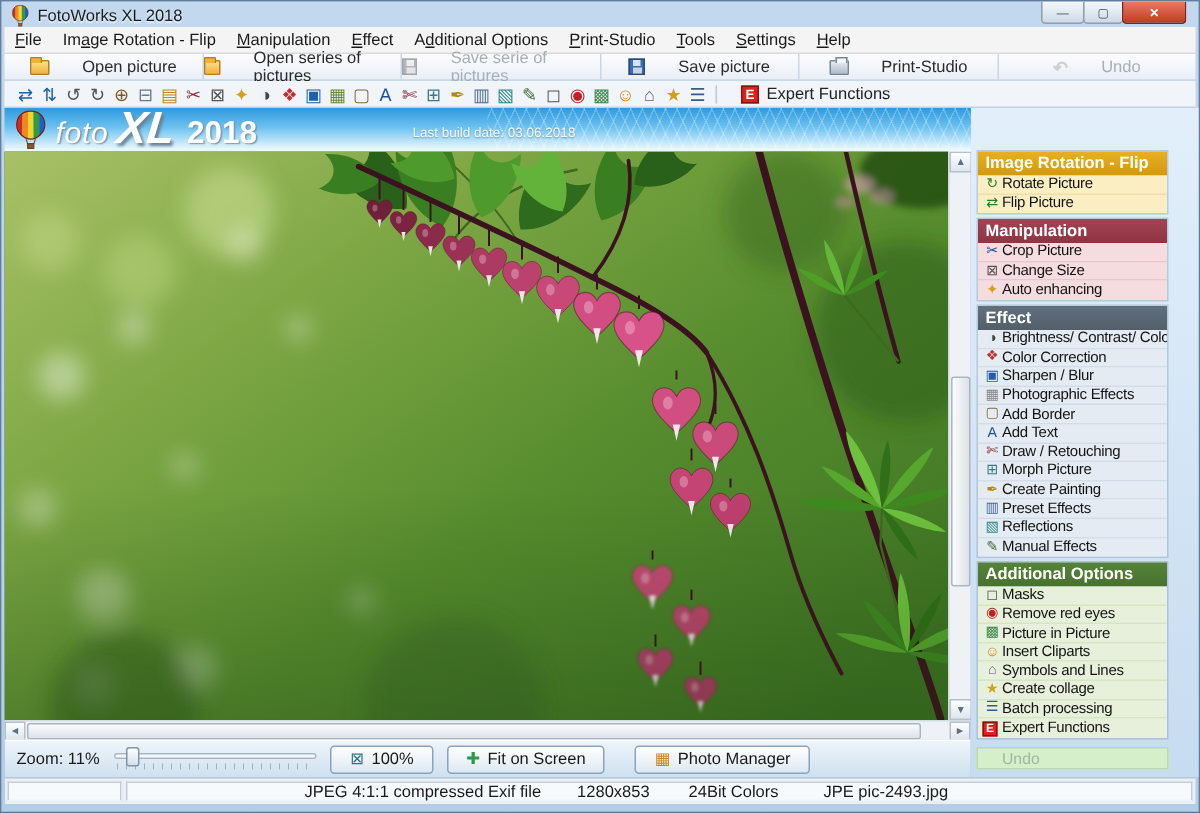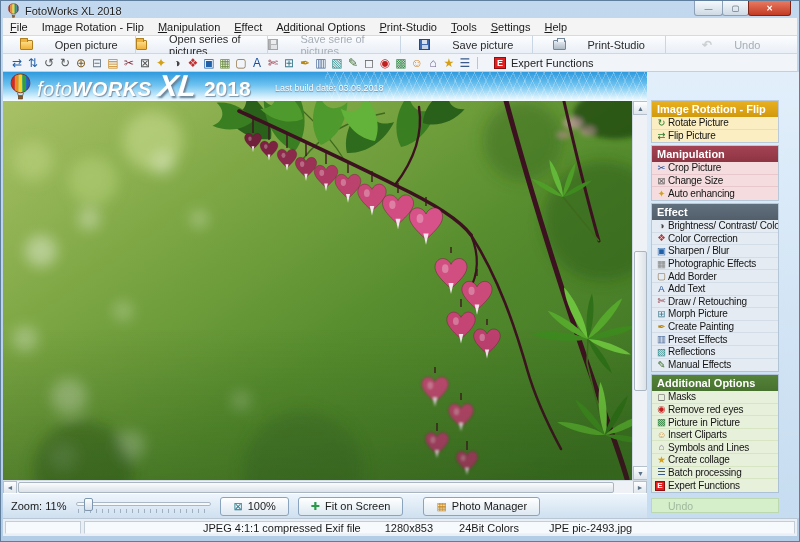--- a/index.html
+++ b/index.html
@@ -240,21 +240,20 @@
     </span>
   </div>
 
   <div id="banner">
     <div class="net"></div>
     <svg class="balloon" viewBox="0 0 20 26">
         <use href="#balloon"></use>
       </svg>
     <div id="brand">
       <span class="foto">foto</span>
-        <span class="works">WORKS</span>
       <span class="xl">XL</span>
       <span class="year">2018</span>
     </div>
     <span id="build-date">Last build date: 03.06.2018</span>
   </div>
 
   <div id="viewport">
     <svg viewBox="0 0 629 379" preserveAspectRatio="none">
       <defs>
         <linearGradient id="bg" x1="0" y1="0" x2="1" y2="0.85">

